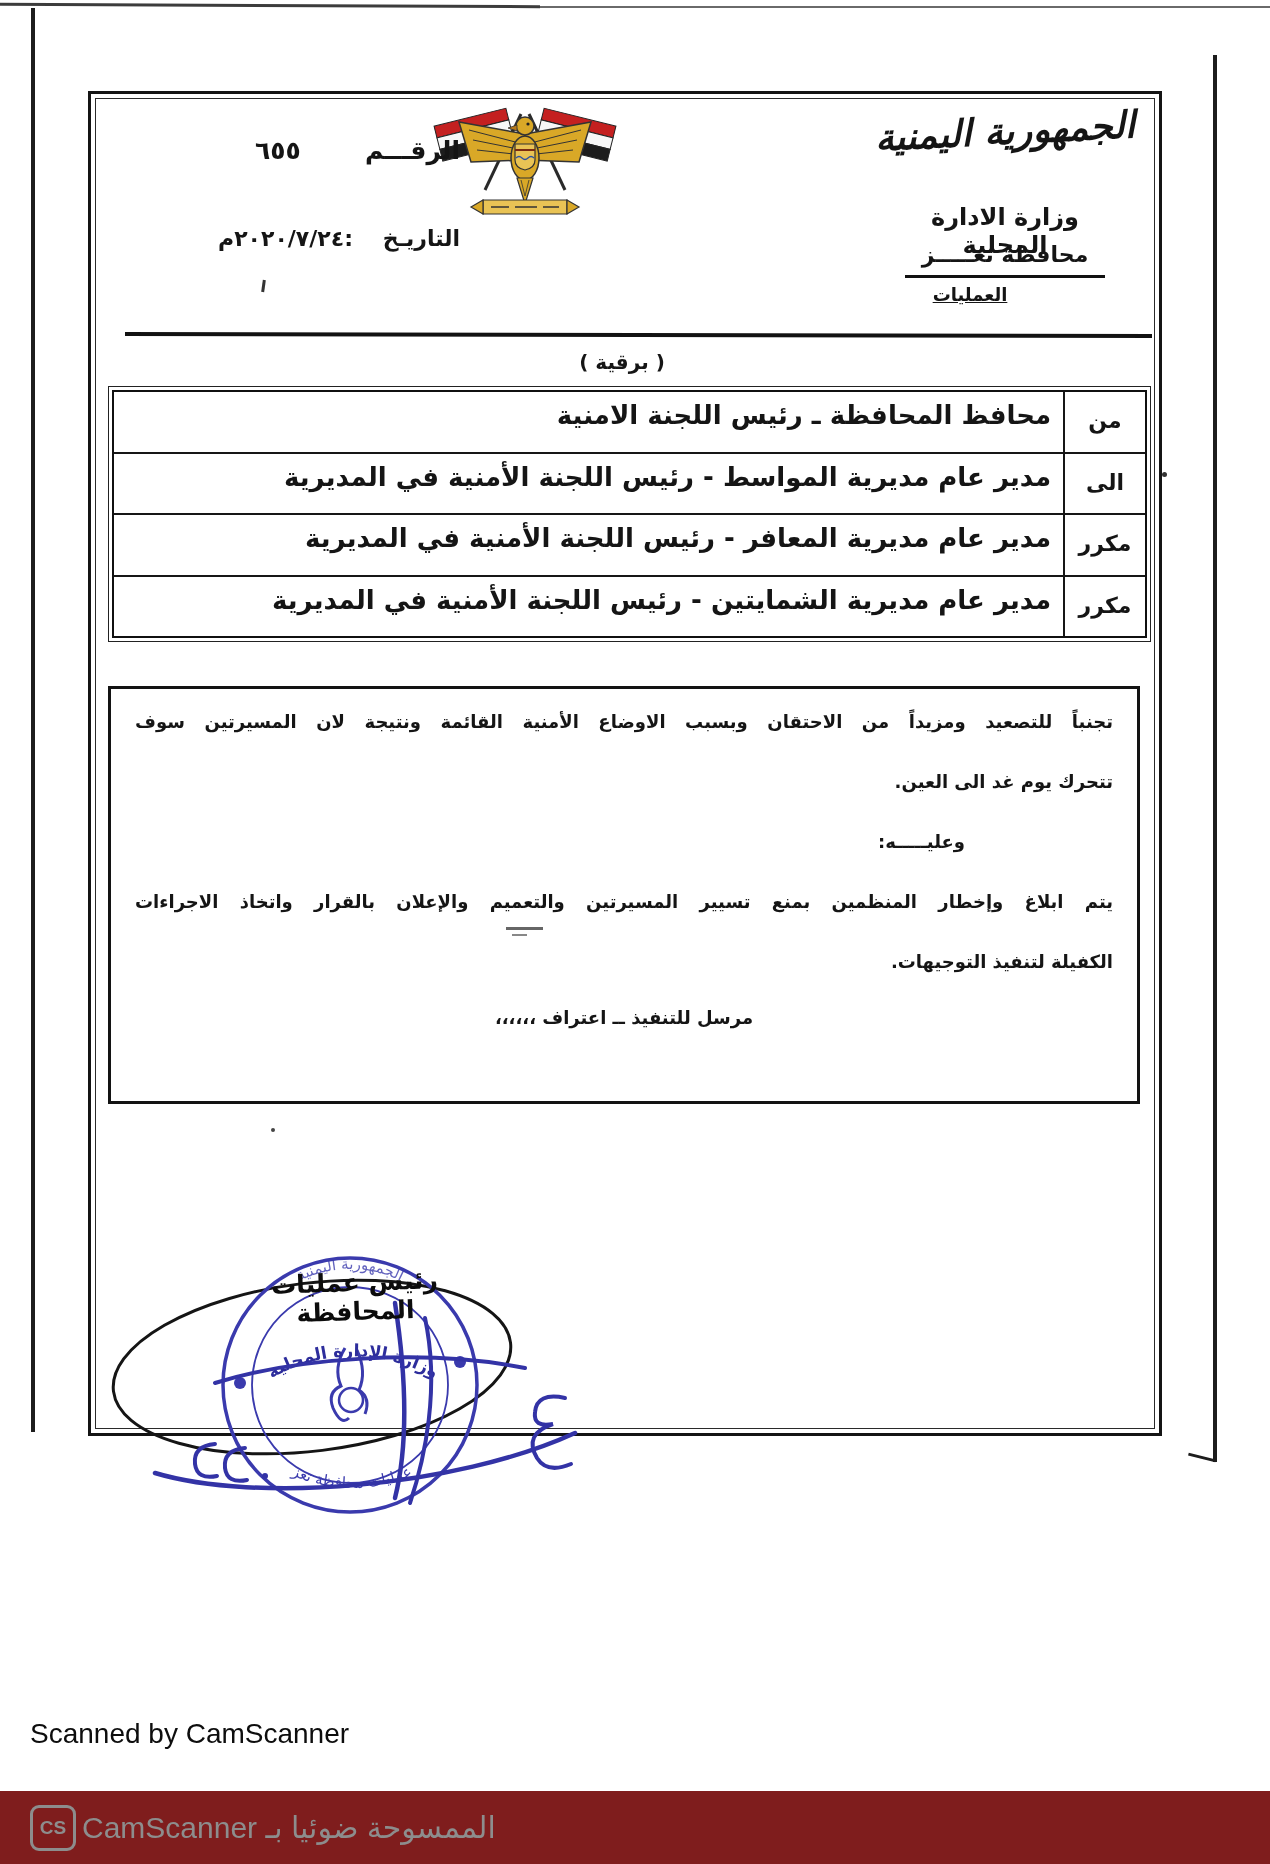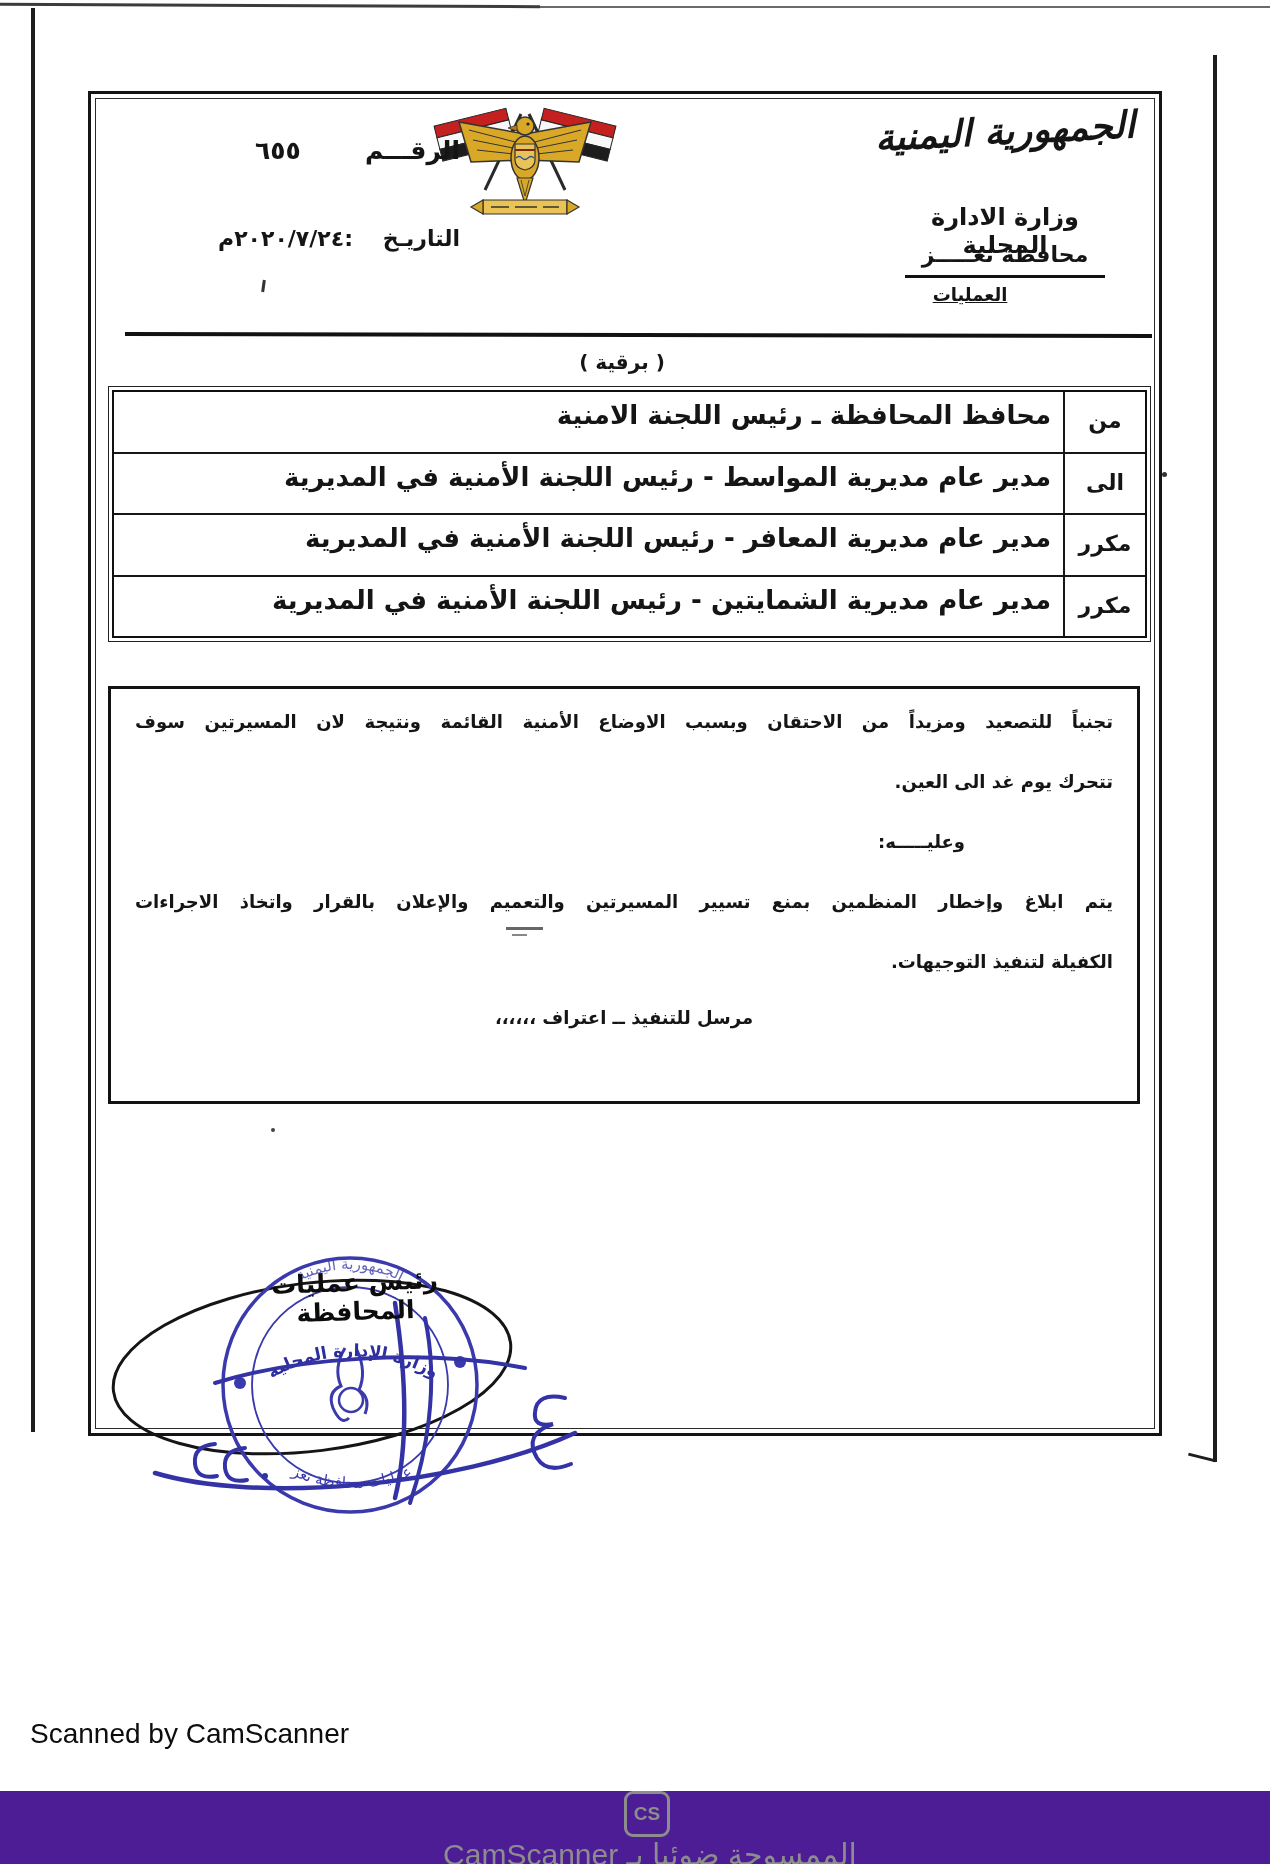--- a/index.html
+++ b/index.html
@@ -62,22 +62,22 @@
   .below-box-dot{left:271px;top:1128px;width:4px;height:4px;background:#444;border-radius:50%;}
 
   
   .stamp-svg{left:95px;top:1248px;}
   .stamp-title{left:215px;top:1268px;width:280px;direction:rtl;text-align:center;
     font-size:25px;font-weight:bold;color:#0c0c0c;transform:rotate(-2deg);}
 
   
   .scanned-line{left:14px;top:1718px;font-size:28px;color:#0d0d0d;
     font-family:"Liberation Sans",sans-serif;margin-left:16px;}
-  .footer-bar{left:0;top:1791px;width:1270px;height:73px;background:#4c1d95;
-    display:flex;align-items:center;padding-left:24px;box-sizing:border-box;flex-direction:column;}
+  .footer-bar{left:0;top:1791px;width:1270px;height:73px;background:#7f1d1d;
+    display:flex;align-items:center;padding-left:30px;box-sizing:border-box;}
   .cs-logo{width:40px;height:40px;border:3px solid #8d8d8d;border-radius:9px;color:#8d8d8d;
     display:flex;align-items:center;justify-content:center;font-size:19px;font-weight:bold;
     font-family:"Liberation Sans",sans-serif;flex:0 0 auto;}
   .footer-text{margin-left:6px;color:#8d8d8d;font-size:30px;direction:rtl;
     font-family:"Liberation Sans","DejaVu Sans",sans-serif;}
 </style>
 </head>
 <body>
 
 <div class="page">

